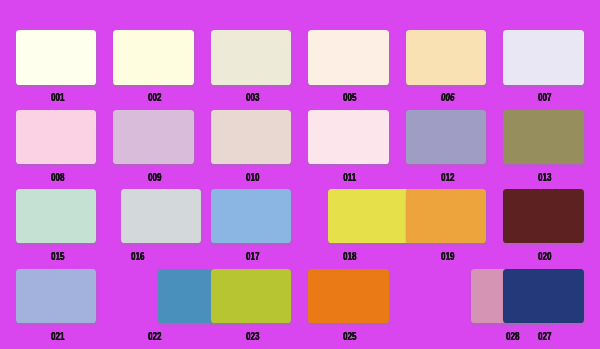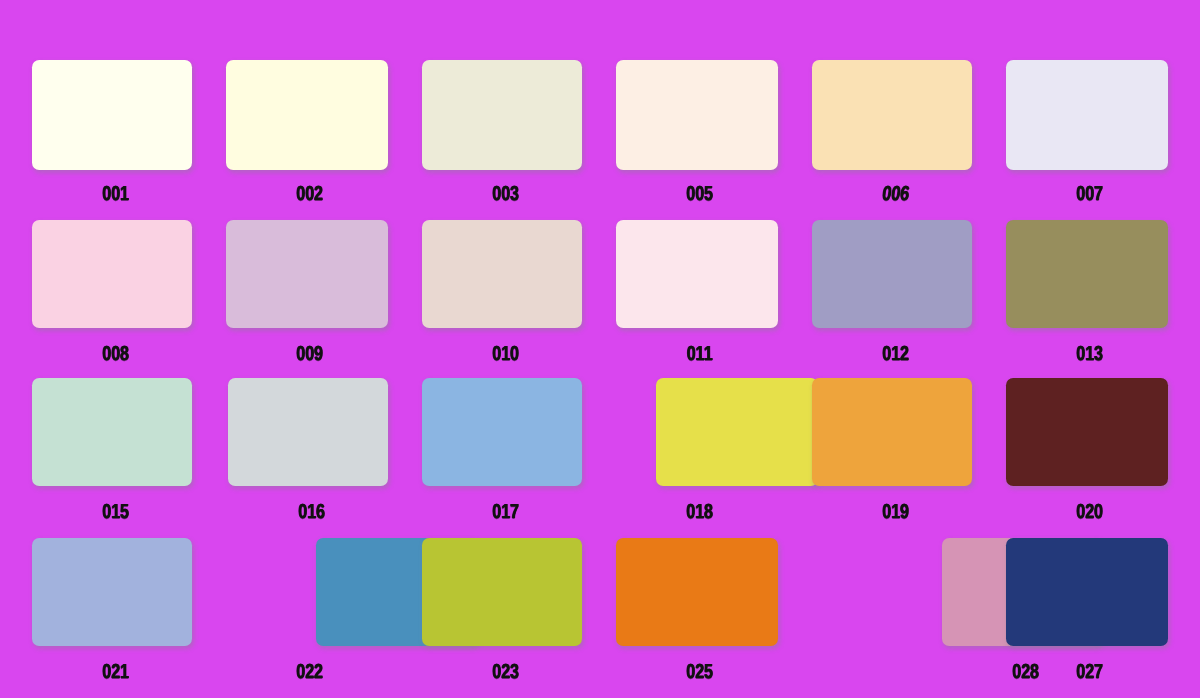--- a/index.html
+++ b/index.html
@@ -106,21 +106,21 @@
       <div class="swatch-cell" style="left:503.2px; top:109.6px;">
         <div class="swatch-chip" style="background-color: rgb(151, 142, 93);"></div>
         <div class="swatch-label">013</div>
       </div>
     </div>
     <div class="swatch-row">
       <div class="swatch-cell" style="left:16px; top:188.8px;">
         <div class="swatch-chip" style="background-color: rgb(197, 225, 211);"></div>
         <div class="swatch-label">015</div>
       </div>
-      <div class="swatch-cell" style="left:114px; top:188.8px;">
+      <div class="swatch-cell" style="left:96px; top:188.8px;padding-left:25px;">
         <div class="swatch-chip" style="background-color: rgb(211, 216, 219);"></div>
         <div class="swatch-label">016</div>
       </div>
       <div class="swatch-cell" style="left:210.9px; top:188.8px;">
         <div class="swatch-chip" style="background-color: rgb(139, 181, 226);"></div>
         <div class="swatch-label">017</div>
       </div>
       <div class="swatch-cell" style="left:308.3px; top:188.8px;padding-left:20px;">
         <div class="swatch-chip" style="background-color: rgb(230, 224, 74);"></div>
         <div class="swatch-label">018</div>

